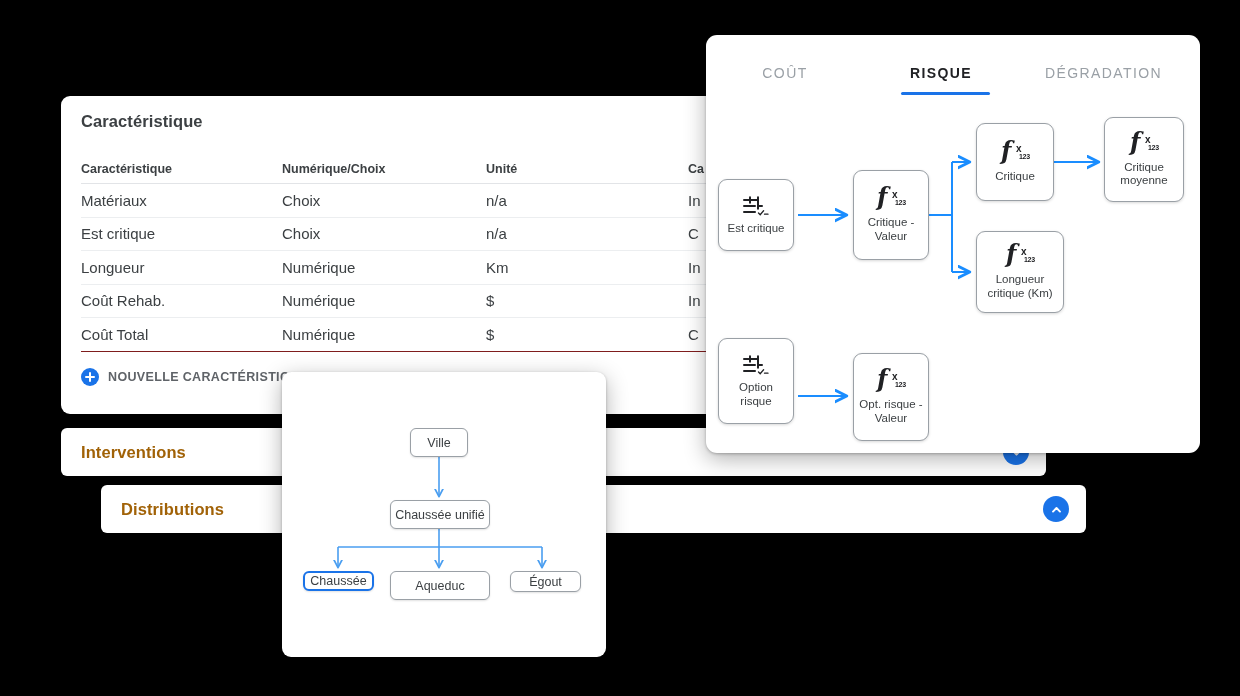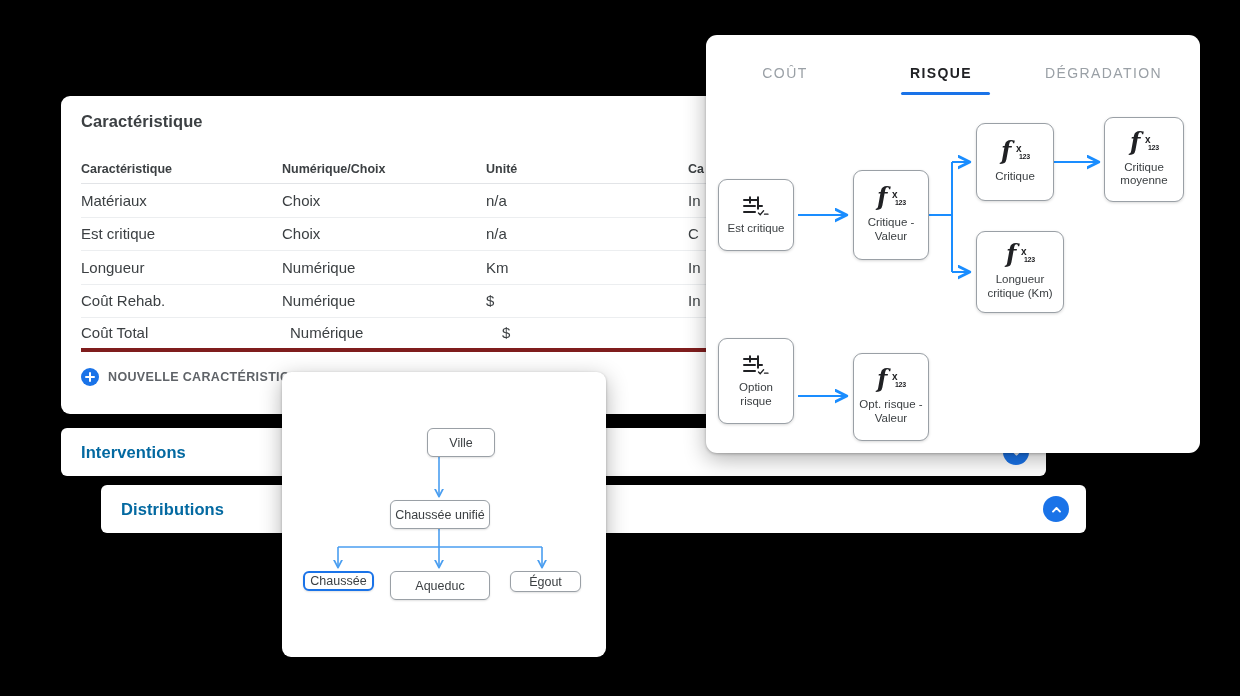--- a/index.html
+++ b/index.html
@@ -21,21 +21,21 @@
 
   
   #charac-card { left: 61px; top: 96px; width: 985px; height: 318px; border-radius: 9px; }
   #charac-title {
     position: absolute; left: 20px; top: 16px;
     font-size: 16.5px; font-weight: bold; color: #3c4043; letter-spacing: .1px;
   }
   .tbl { position: absolute; left: 20px; top: 58px; width: 945px; }
   .tbl-row { display: flex; align-items: center; height: 33.5px; border-bottom: 1px solid #eceef0; }
   .tbl-row.head { height: 30px; border-bottom: 1px solid #e2e4e7; }
-  .tbl-row.last { border-bottom: 4px solid #7f1d1d; gap: 8px; }
+  .tbl-row.last { border-bottom: 1px solid #7f1d1d; }
   .c0 { width: 201px; }
   .c1 { width: 204px; }
   .c2 { width: 202px; }
   .c3 { width: 200px; }
   .tbl-row.head .c0,.tbl-row.head .c1,.tbl-row.head .c2,.tbl-row.head .c3 {
     font-size: 12.5px; font-weight: bold; color: #3c4043;
   }
   .tbl-row .c0,.tbl-row .c1,.tbl-row .c2,.tbl-row .c3 {
     font-size: 15px; color: #3c4043; font-weight: normal;
     white-space: nowrap; overflow: hidden;
@@ -60,41 +60,41 @@
   
   .acc {
     position: absolute; left: 61px; width: 985px; height: 48px;
     background: #fff; border-radius: 6px;
     box-shadow: 0 5px 18px rgba(0,0,0,0.30), 0 1px 2px rgba(0,0,0,0.22);
     display: flex; align-items: center;
   }
   #acc-interventions { top: 428px; }
   #acc-distributions { top: 485px; margin-left: 40px; }
   .acc-label {
-    margin-left: 20px; font-size: 16.5px; font-weight: bold; color: #0369a1; letter-spacing: .1px;
+    margin-left: 20px; font-size: 16.5px; font-weight: bold; color: #a16207; letter-spacing: .1px;
   }
   .acc-chev {
     position: absolute; right: 17px; top: 50%; transform: translateY(-50%);
     width: 26px; height: 26px; border-radius: 50%;
     background: #1a73e8; display: flex; align-items: center; justify-content: center;
     cursor: pointer;
   }
   .acc-chev svg { display: block; }
 
   
   #hier-card { left: 282px; top: 372px; width: 324px; height: 285px; border-radius: 9px; }
   .hnode {
     position: absolute; background: #fff;
     border: 1.3px solid #9aa0a6; border-radius: 6px;
     display: flex; align-items: center; justify-content: center;
     font-size: 12.5px; color: #3c4043; white-space: nowrap;
     box-shadow: 0 1px 2px rgba(0,0,0,0.12);
   }
   .hnode.sel { border: 2px solid #1a73e8; }
-  #n-ville    { left: 145px; top: 56px;  width: 68px;  height: 29px; }
+  #n-ville    { left: 128px; top: 56px;  width: 58px;  height: 29px; }
   #n-troncon  { left: 108px; top: 128px; width: 100px; height: 29px; }
   #n-chaussee { left: 21px;  top: 199px; width: 71px;  height: 20px; }
   #n-aqueduc  { left: 108px; top: 199px; width: 100px; height: 29px; }
   #n-egout    { left: 228px; top: 199px; width: 71px;  height: 21px; }
   #hier-svg { position: absolute; left: 0; top: 0; width: 324px; height: 285px; pointer-events: none; }
 
   
   #flow-card { left: 706px; top: 35px; width: 494px; height: 418px; border-radius: 11px; }
   .tabs { position: absolute; left: 0; top: 30px; width: 494px; height: 42px; }
   .tab {

